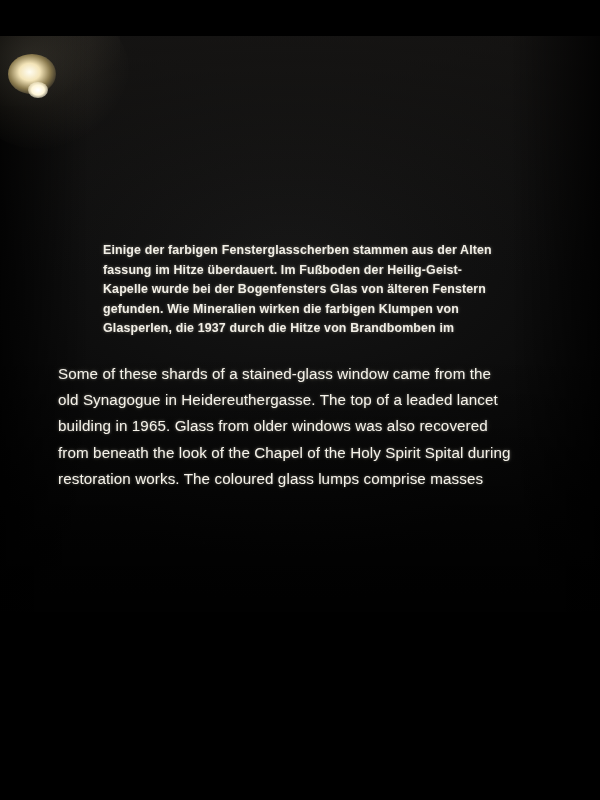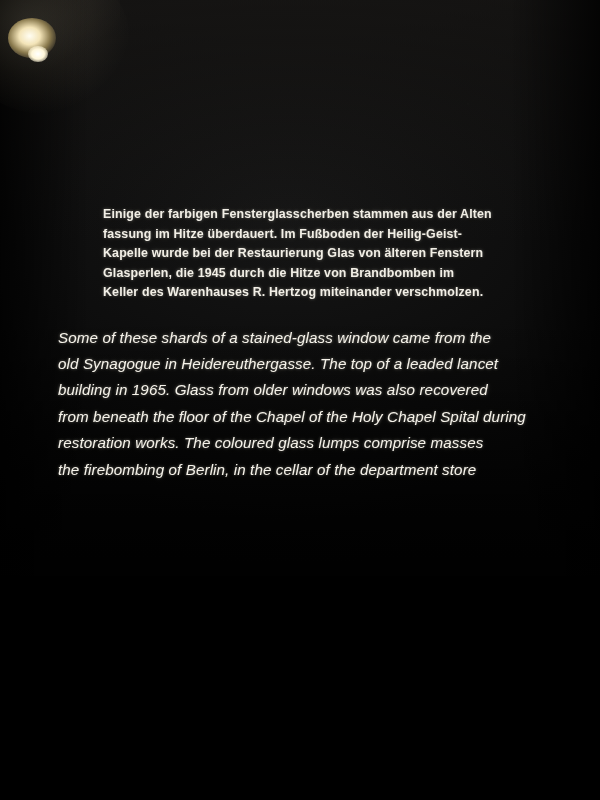--- a/index.html
+++ b/index.html
@@ -13,20 +13,21 @@
     overflow: hidden;
     font-family: "Liberation Sans", sans-serif;
   }
 
   #scene {
     position: relative;
     width: 600px;
     height: 576px;
     background: #a16207;
     overflow: hidden;
+    margin-top: 36px;
   }
 
   
   .wall {
     position: absolute;
     inset: 0;
     background:
       radial-gradient(120% 75% at 48% 38%, #161616 0%, #0c0c0c 42%, #060606 70%, #030303 100%);
   }
   .wall-grad-top {
@@ -114,21 +115,20 @@
     margin: 0 0 22px 0;
     padding-left: 85px;
     padding-right: 48px;
     text-shadow: 0 0 3px rgba(255,250,235,0.35), 0 0 8px rgba(255,245,225,0.12);
   }
   .text-de .ln { display: block; white-space: nowrap; }
 
   
   .text-en {
     color: #f6f3ea;
-    font-style: italic;
     font-size: 15.2px;
     line-height: 26.4px;
     letter-spacing: 0.1px;
     margin: 0;
     padding-left: 40px;
     padding-right: 24px;
     text-shadow: 0 0 3px rgba(255,250,235,0.40), 0 0 10px rgba(255,245,225,0.15);
   }
   .text-en .ln { display: block; white-space: nowrap; }
 
@@ -160,30 +160,29 @@
   <div class="spotlight-glow"></div>
   <div class="spotlight">
     <div class="spotlight-core"></div>
   </div>
 
   <div class="panel">
 
     <div class="text-de">
       <span class="ln">Einige der farbigen Fensterglasscherben stammen aus der Alten</span>
       <span class="ln">fassung im Hitze überdauert. Im Fußboden der Heilig-Geist-</span>
-      <span class="ln">Kapelle wurde bei der Restaurierung Glas von älteren Fenstern</span>
-      <span class="ln">Glasperlen, die 1945 durch die Hitze von Brandbomben im</span>
-      <span class="ln">Keller des Warenhauses R. Hertzog miteinander verschmolzen.</span>
+      <span class="ln">Kapelle wurde bei der Bogenfensters Glas von älteren Fenstern</span>
+      <span class="ln">gefunden. Wie Mineralien wirken die farbigen Klumpen von</span>
+      <span class="ln">Glasperlen, die 1937 durch die Hitze von Brandbomben im</span>
     </div>
 
     <div class="text-en">
       <span class="ln">Some of these shards of a stained-glass window came from the</span>
       <span class="ln">old Synagogue in Heidereuthergasse. The top of a leaded lancet</span>
       <span class="ln">building in 1965. Glass from older windows was also recovered</span>
-      <span class="ln">from beneath the floor of the Chapel of the Holy Chapel Spital during</span>
+      <span class="ln">from beneath the look of the Chapel of the Holy Spirit Spital during</span>
       <span class="ln">restoration works. The coloured glass lumps comprise masses</span>
-      <span class="ln">the firebombing of Berlin, in the cellar of the department store</span>
     </div>
 
   </div>
 
   <div class="grain"></div>
 </div>
 
 </body></html>

